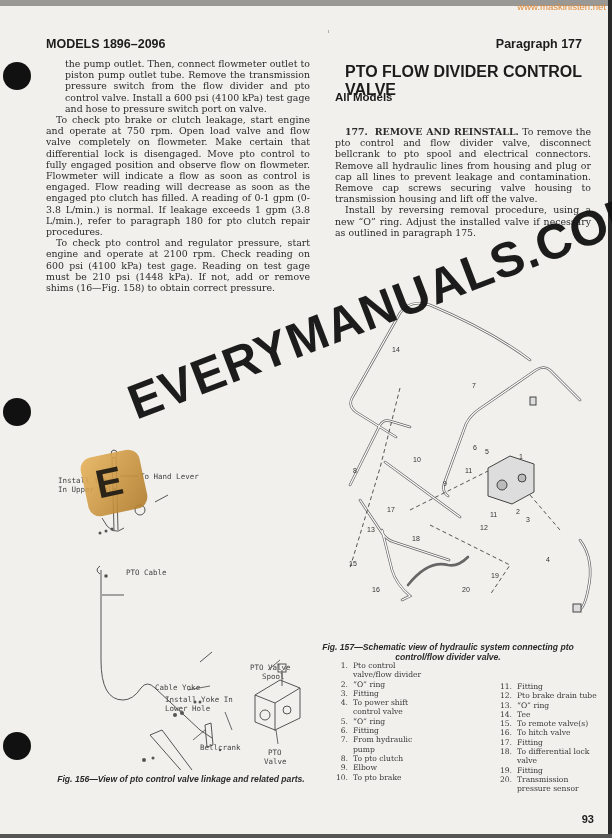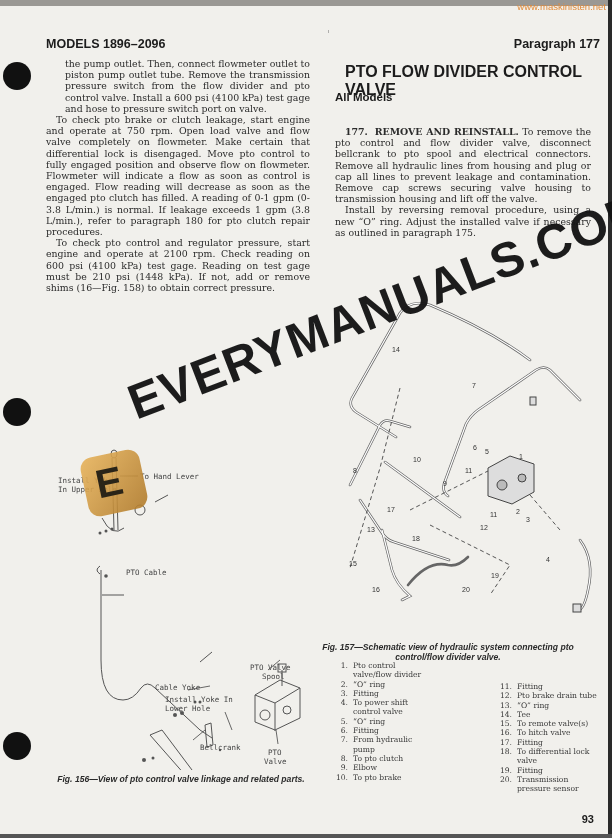--- a/index.html
+++ b/index.html
@@ -4,21 +4,21 @@
 <style>
   html,body{margin:0;padding:0;}
   body{width:612px;height:838px;overflow:hidden;background:#dcdad6;font-family:"DejaVu Serif",serif;}
   .page{position:absolute;left:0;top:0;width:612px;height:838px;background:#f1f0ec;overflow:hidden;}
   .topbar{position:absolute;left:0;top:0;width:612px;height:6px;background:#9a9894;}
   .rightedge{position:absolute;right:0;top:0;width:4px;height:838px;background:#2a2a2a;}
   .bottombar{position:absolute;left:0;bottom:0;width:612px;height:4px;background:#555;}
   .site{position:absolute;right:6px;top:1px;font-family:"Liberation Sans",sans-serif;font-size:9.5px;color:#e08a3a;}
   .speck{position:absolute;left:328px;top:28px;font-size:6px;color:#777;font-family:"Liberation Sans",sans-serif;}
   .hdr-left{position:absolute;left:46px;top:37px;font-family:"Liberation Sans",sans-serif;font-weight:bold;font-size:12.5px;color:#1c1c1c;}
-  .hdr-right{position:absolute;right:12px;top:37px;font-family:"Liberation Sans",sans-serif;font-weight:bold;font-size:12.5px;color:#1c1c1c;}
+  .hdr-right{position:absolute;right:30px;top:37px;font-family:"Liberation Sans",sans-serif;font-weight:bold;font-size:12.5px;color:#1c1c1c;}
   .hole{position:absolute;left:3px;width:28px;height:28px;border-radius:50%;background:#111;}
   .col{position:absolute;font-size:9.4px;line-height:11.2px;color:#2b2b2b;text-align:justify;}
   .col p{margin:0;text-indent:10px;}
   .col p.first{text-indent:0;margin-left:19px;}
   .lcol{left:46px;top:58px;width:264px;}
   .rcol{left:335px;top:126px;width:256px;}
   .sec-title{position:absolute;left:345px;top:63px;font-family:"Liberation Sans",sans-serif;font-weight:bold;font-size:16px;color:#1c1c1c;}
   .sub-title{position:absolute;left:335px;top:91px;font-family:"Liberation Sans",sans-serif;font-weight:bold;font-size:11.5px;color:#1c1c1c;}
   .runin{font-weight:bold;}
   .cap{position:absolute;font-family:"Liberation Sans",sans-serif;font-weight:bold;font-style:italic;font-size:8.6px;line-height:10px;color:#2a2a2a;text-align:center;}

